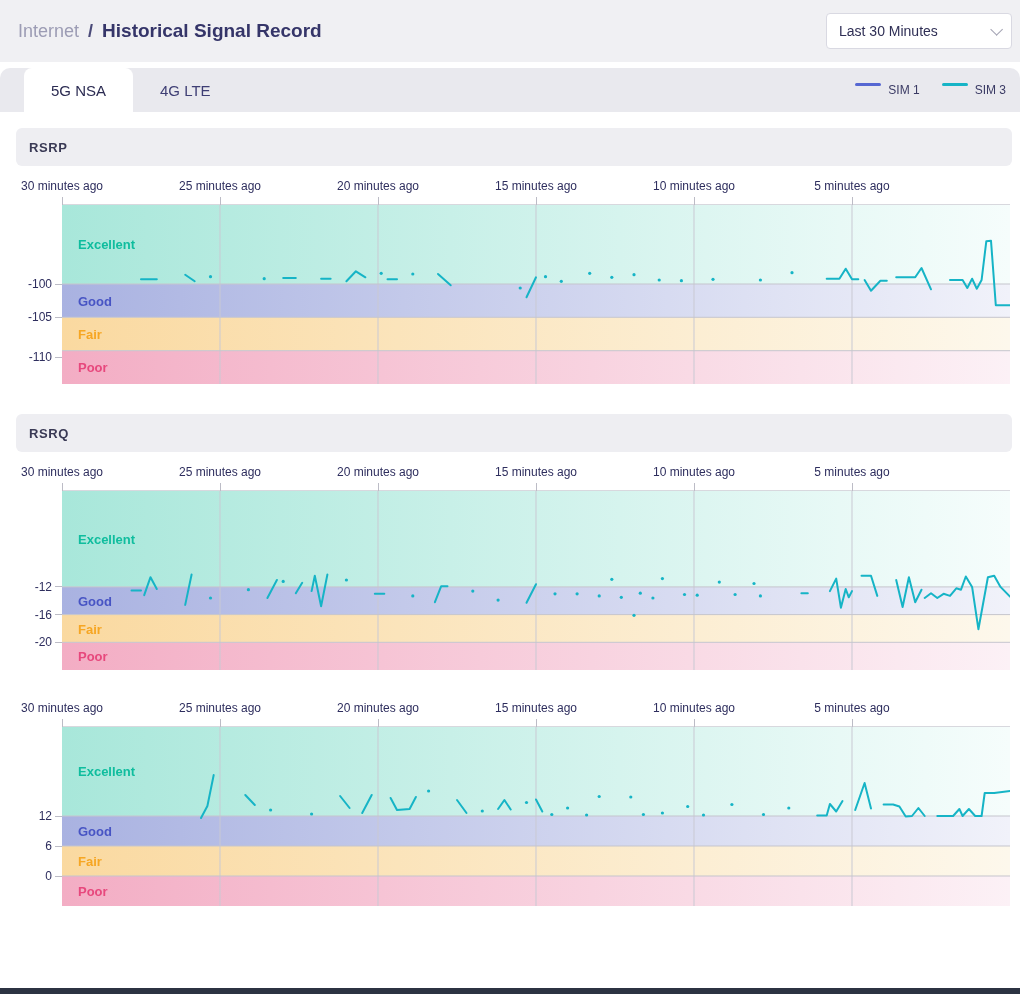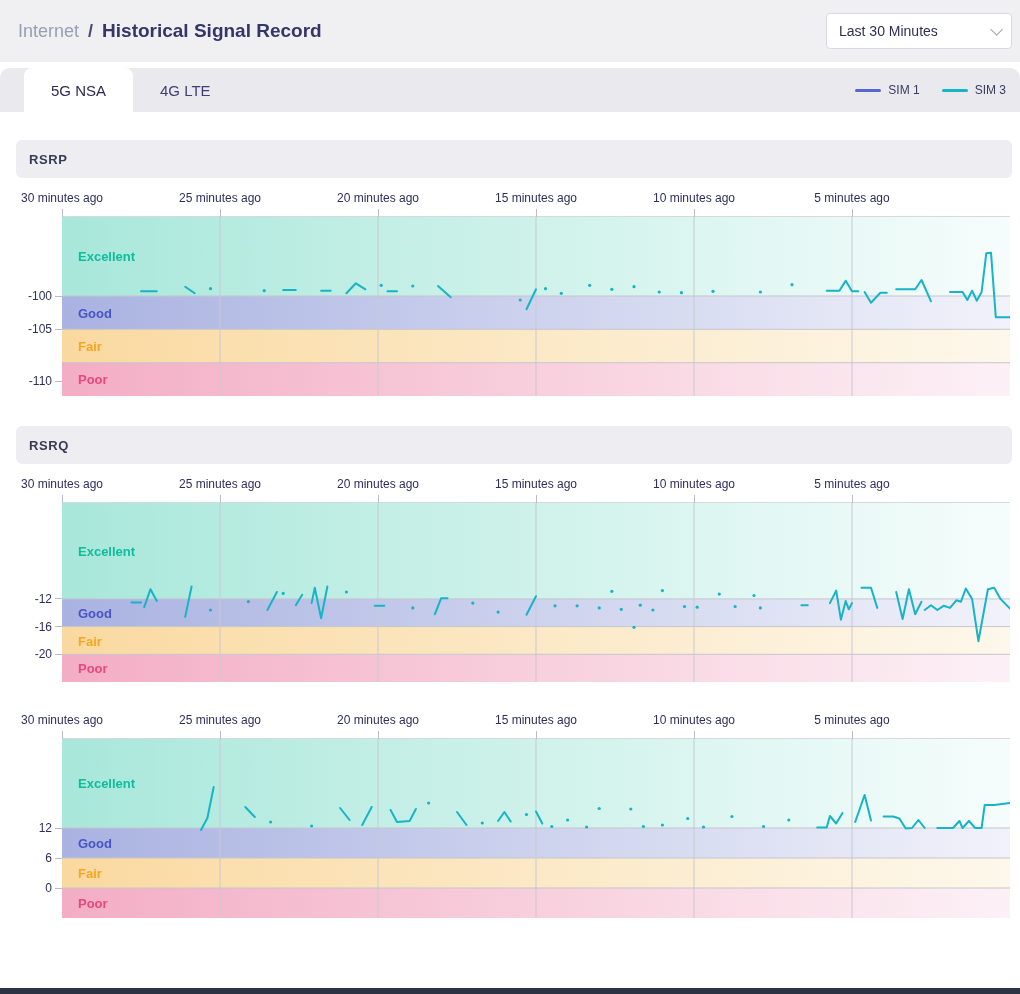--- a/index.html
+++ b/index.html
@@ -10,24 +10,24 @@
   .crumb-sep{color:#4a4a78;font-size:18px;margin:0 9px;font-weight:700}
   .crumb-current{color:#353569;font-size:19px;font-weight:700}
   .select{width:186px;height:36px;background:#fff;border:1px solid #d9d9e2;border-radius:4px;display:flex;align-items:center;justify-content:space-between;padding:0 12px;box-sizing:border-box;cursor:pointer}
   .select-value{font-size:14px;color:#2f2f55}
   .chev{width:8px;height:8px;border-right:1.5px solid #a4a4b4;border-bottom:1.5px solid #a4a4b4;transform:rotate(45deg) translateY(-3px)}
   .gap{height:6px;background:#fff}
   .tabbar{height:44px;background:#e9e9ee;border-radius:10px 10px 0 0;display:flex;align-items:stretch;padding-left:24px}
   .tab{padding:0 27px;display:flex;align-items:center;font-size:15px;color:#3e3e74;cursor:pointer}
   .tab.active{background:#fff;border-radius:8px 8px 0 0;color:#2b2b52}
   .legend{margin-left:auto;display:flex;align-items:center;gap:22px;padding-right:14px}
-  .legend-item{display:flex;align-items:center;gap:7px}
+  .legend-item{display:flex;align-items:flex-start;gap:7px}
   .swatch{width:26px;height:3px;border-radius:2px}
   .legend-label{font-size:12px;color:#3a3a64}
-  .content{padding-top:28px}
+  .content{padding-top:16px}
   .chart-block{margin-bottom:30px}
   .section-header{margin:0 8px 12px 16px;height:38px;background:#eeeef2;border-radius:6px;display:flex;align-items:center;padding-left:13px}
   .section-title{font-size:13px;font-weight:700;color:#3a3a55;letter-spacing:0.6px}
   .xlabels{position:relative;height:26px;margin-left:62px;width:948px}
   .xlab{position:absolute;top:1px;transform:translateX(-50%);font-size:12px;color:#2e2e5e;white-space:nowrap}
   .xtick{position:absolute;bottom:-1px;width:1px;height:8px;background:#bcbcc6}
   .plot-row{display:flex}
   .ylabels{position:relative;width:62px;flex:0 0 62px}
   .ylab{position:absolute;right:0;transform:translateY(-50%);display:flex;align-items:center;gap:3px}
   .ylab span{font-size:12px;color:#2e2e5e}
@@ -90,21 +90,21 @@
     <div class="plot-row">
       <div class="ylabels">
           <div class="ylab" style="top: 80px;">
             <span>-100</span>
             <i class="ytick"></i>
           </div>
           <div class="ylab" style="top: 113.333px;">
             <span>-105</span>
             <i class="ytick"></i>
           </div>
-          <div class="ylab" style="top: 165px;">
+          <div class="ylab" style="top: 153px;">
             <span>-110</span>
             <i class="ytick"></i>
           </div>
         </div>
       <div class="plot">
           <svg width="948" height="180">
             <defs>
               <linearGradient id="g0b0" x1="0" x2="1" y1="0" y2="0">
                 <stop offset="0" stop-color="#a8e7da"></stop>
                 <stop offset="1" stop-color="#f6fdfc"></stop>

